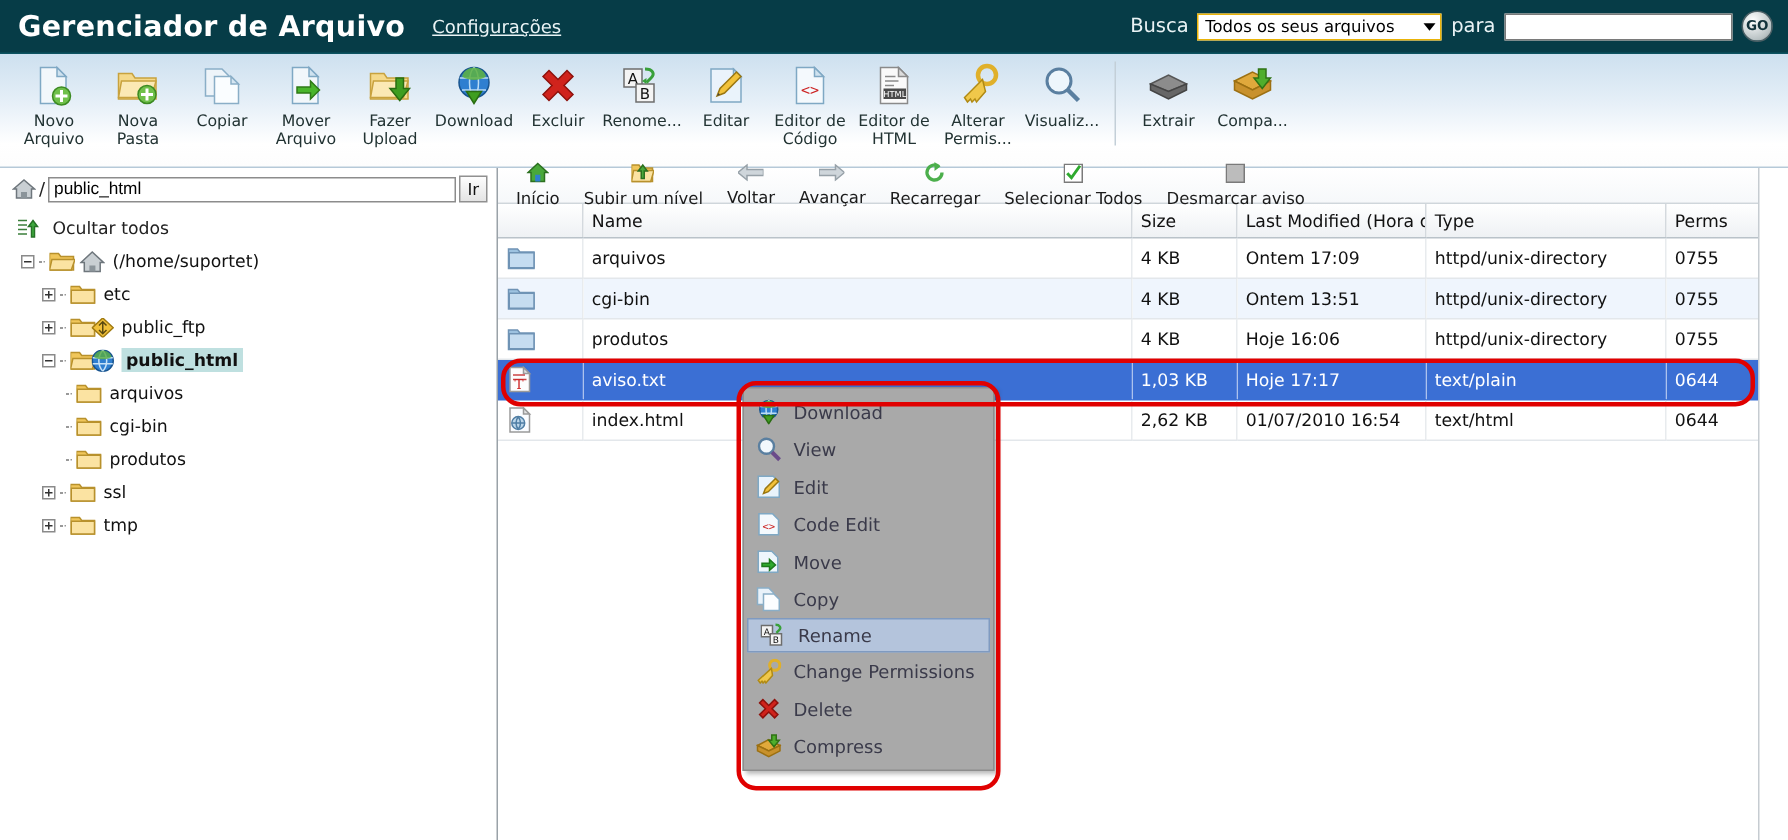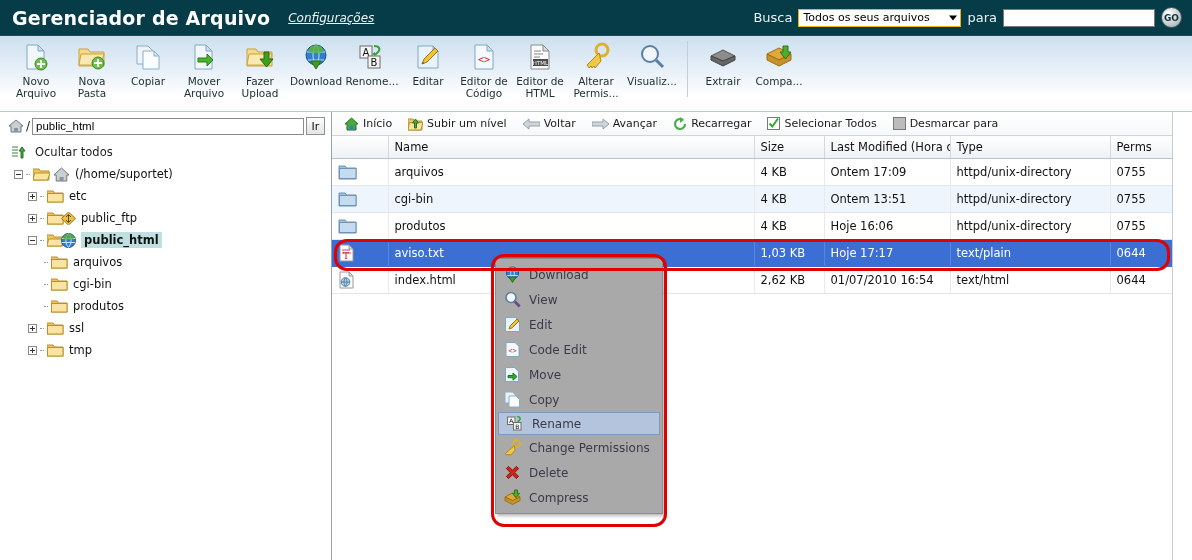--- a/index.html
+++ b/index.html
@@ -19,21 +19,21 @@
     border-bottom: 1px solid #0b5260;
     display: flex; align-items: center;
   }
   .app-title {
     color: #ffffff; font-size: 19px; font-weight: bold;
     margin-left: 12px; letter-spacing: .2px;
     font-family: "DejaVu Sans", sans-serif;
   }
   .settings-link {
     color: #e9f3f5; font-size: 12px; margin-left: 18px;
-    text-decoration: underline; cursor: pointer; font-style: italic;
+    text-decoration: underline; cursor: pointer;
   }
   .search-area {
     margin-left: auto; display: flex; align-items: center; gap: 6px;
     padding-right: 10px;
   }
   .search-label { color: #e9f3f5; font-size: 13px; }
   .search-select {
     position: relative; background: #ffffff; border: 1px solid #eab308;
     height: 18px; width: 163px; font-size: 11px; color: #000;
     display: flex; align-items: center; padding-left: 4px;
@@ -124,21 +124,21 @@
   .rightpanel {
     position: absolute; left: 332px; top: 112px;
     width: 860px; height: 448px; background: #ffffff;
   }
   .navbar {
     height: 24px; display: flex; align-items: center; gap: 4px;
     padding-left: 6px; font-size: 11px; color: #1b1b1b;
     border-bottom: 1px solid #cfd6db;
     background: linear-gradient(to bottom,#ffffff,#f6f8fa);
   }
-  .navitem { display: flex; align-items: center; gap: 4px; padding: 0 6px; cursor: pointer; }
+  .navitem { display: flex; align-items: center; gap: 4px; padding: 0 6px; cursor: pointer; flex-direction: column; }
   .navitem span.t { white-space: nowrap; }
 
   table.files { border-collapse: collapse; width: 840px; table-layout: fixed; }
   table.files th {
     background: linear-gradient(to bottom,#ffffff,#eef1f4);
     border-bottom: 1px solid #b9c2c9; border-right: 1px solid #d4d9de;
     font-size: 11.5px; font-weight: normal; color: #111;
     text-align: left; height: 22px; padding: 0 6px; overflow: hidden;
     white-space: nowrap;
   }
@@ -272,20 +272,28 @@
         <svg width="30" height="30" viewBox="0 0 30 30">
           <circle cx="15" cy="13" r="10" fill="#2f7fd0" stroke="#18548f"></circle>
           <path d="M5.5 10h19M7 18h16M15 3c4 4 4 16 0 20M15 3c-4 4-4 16 0 20" fill="none" stroke="#bcdcf5"></path>
           <path d="M15 3c3 0 7 2 8 6-4 3-12 3-16 0 1-4 5-6 8-6z" fill="#5db23e" opacity=".85"></path>
           <path d="M10 19h10l-5 8z" fill="#3f9e20" stroke="#2a6d12"></path>
         </svg>
       </div>
       <div class="lbl">Download</div>
     </div>
 
+    <div class="tool">
+      <div class="ico">
+        <svg width="30" height="30" viewBox="0 0 30 30">
+          <path d="M5 9l4-4 6 6 6-6 4 4-6 6 6 6-4 4-6-6-6 6-4-4 6-6z" fill="#d0231c" stroke="#8e110c"></path>
+        </svg>
+      </div>
+      <div class="lbl">Excluir</div>
+    </div>
 
     <div class="tool">
       <div class="ico">
         <svg width="30" height="30" viewBox="0 0 30 30">
           <rect x="3" y="4" width="12" height="12" fill="#f4f4f4" stroke="#6d6d6d"></rect>
           <text x="9" y="14" font-size="10" text-anchor="middle" fill="#111" font-family="DejaVu Sans">A</text>
           <rect x="11" y="14" width="12" height="12" fill="#f4f4f4" stroke="#6d6d6d"></rect>
           <text x="17" y="24" font-size="10" text-anchor="middle" fill="#111" font-family="DejaVu Sans">B</text>
           <path d="M17 4c5 0 7 3 4 6l-3 3" fill="none" stroke="#39a03a" stroke-width="2"></path>
           <path d="M15 12l3 2 0-4z" fill="#39a03a"></path>
@@ -582,21 +590,21 @@
             </svg>
         </span>
         <span class="t">Selecionar Todos</span>
       </div>
       <div class="navitem">
         <span>
           <svg width="13" height="13" viewBox="0 0 13 13">
               <rect x="0.5" y="0.5" width="12" height="12" fill="#bcbcbc" stroke="#7a7a7a"></rect>
             </svg>
         </span>
-        <span class="t">Desmarcar para</span>
+        <span class="t">Desmarcar aviso</span>
       </div>
     </div>
 
     <table class="files">
       <thead>
         <tr>
           <th class="col-ico"></th>
           <th class="col-name">Name</th>
           <th class="col-size">Size</th>
           <th class="col-mod">Last Modified (Hora oficia</th>

